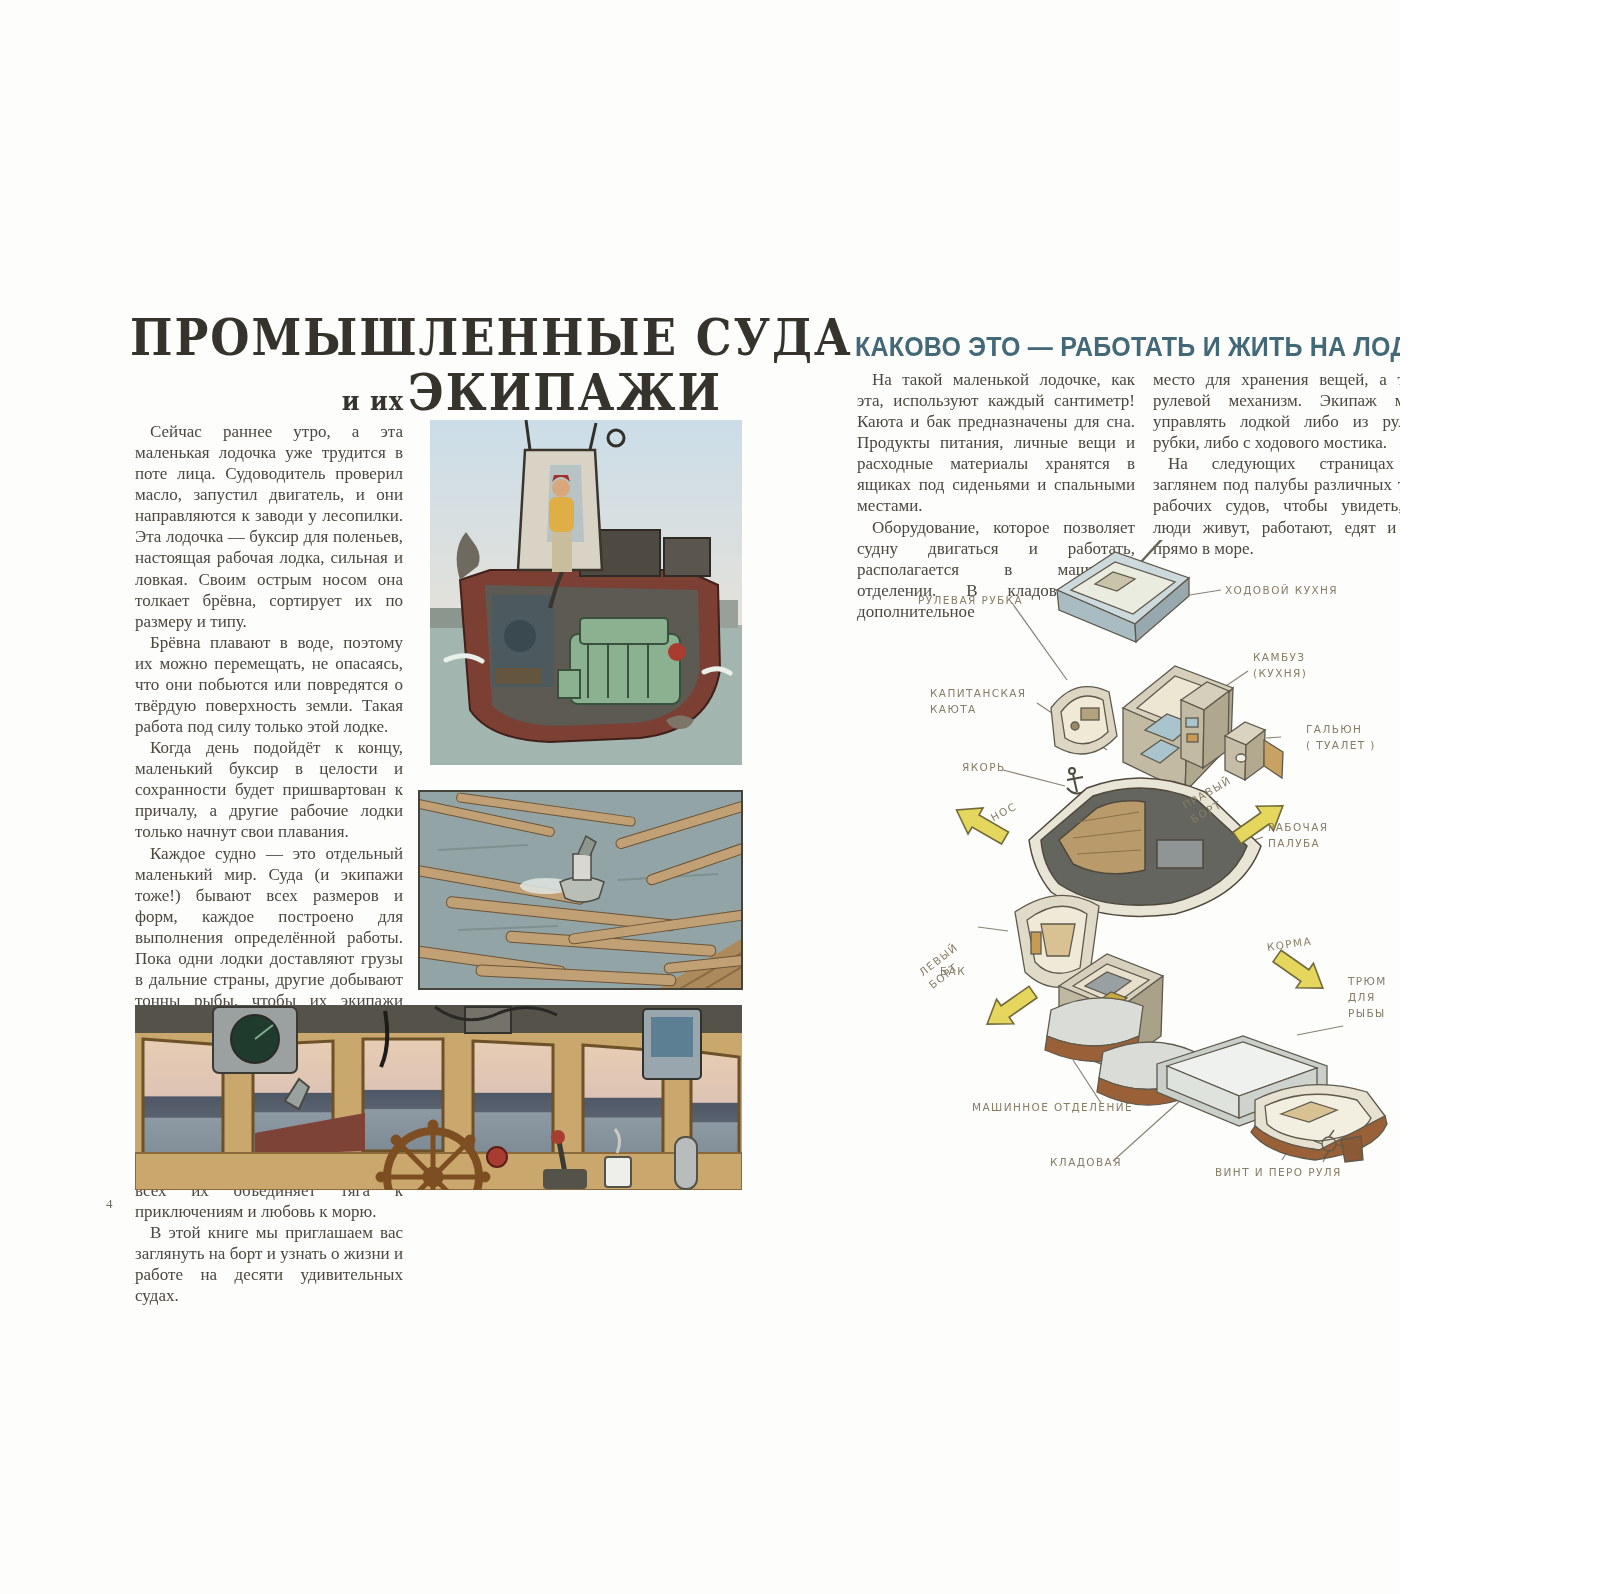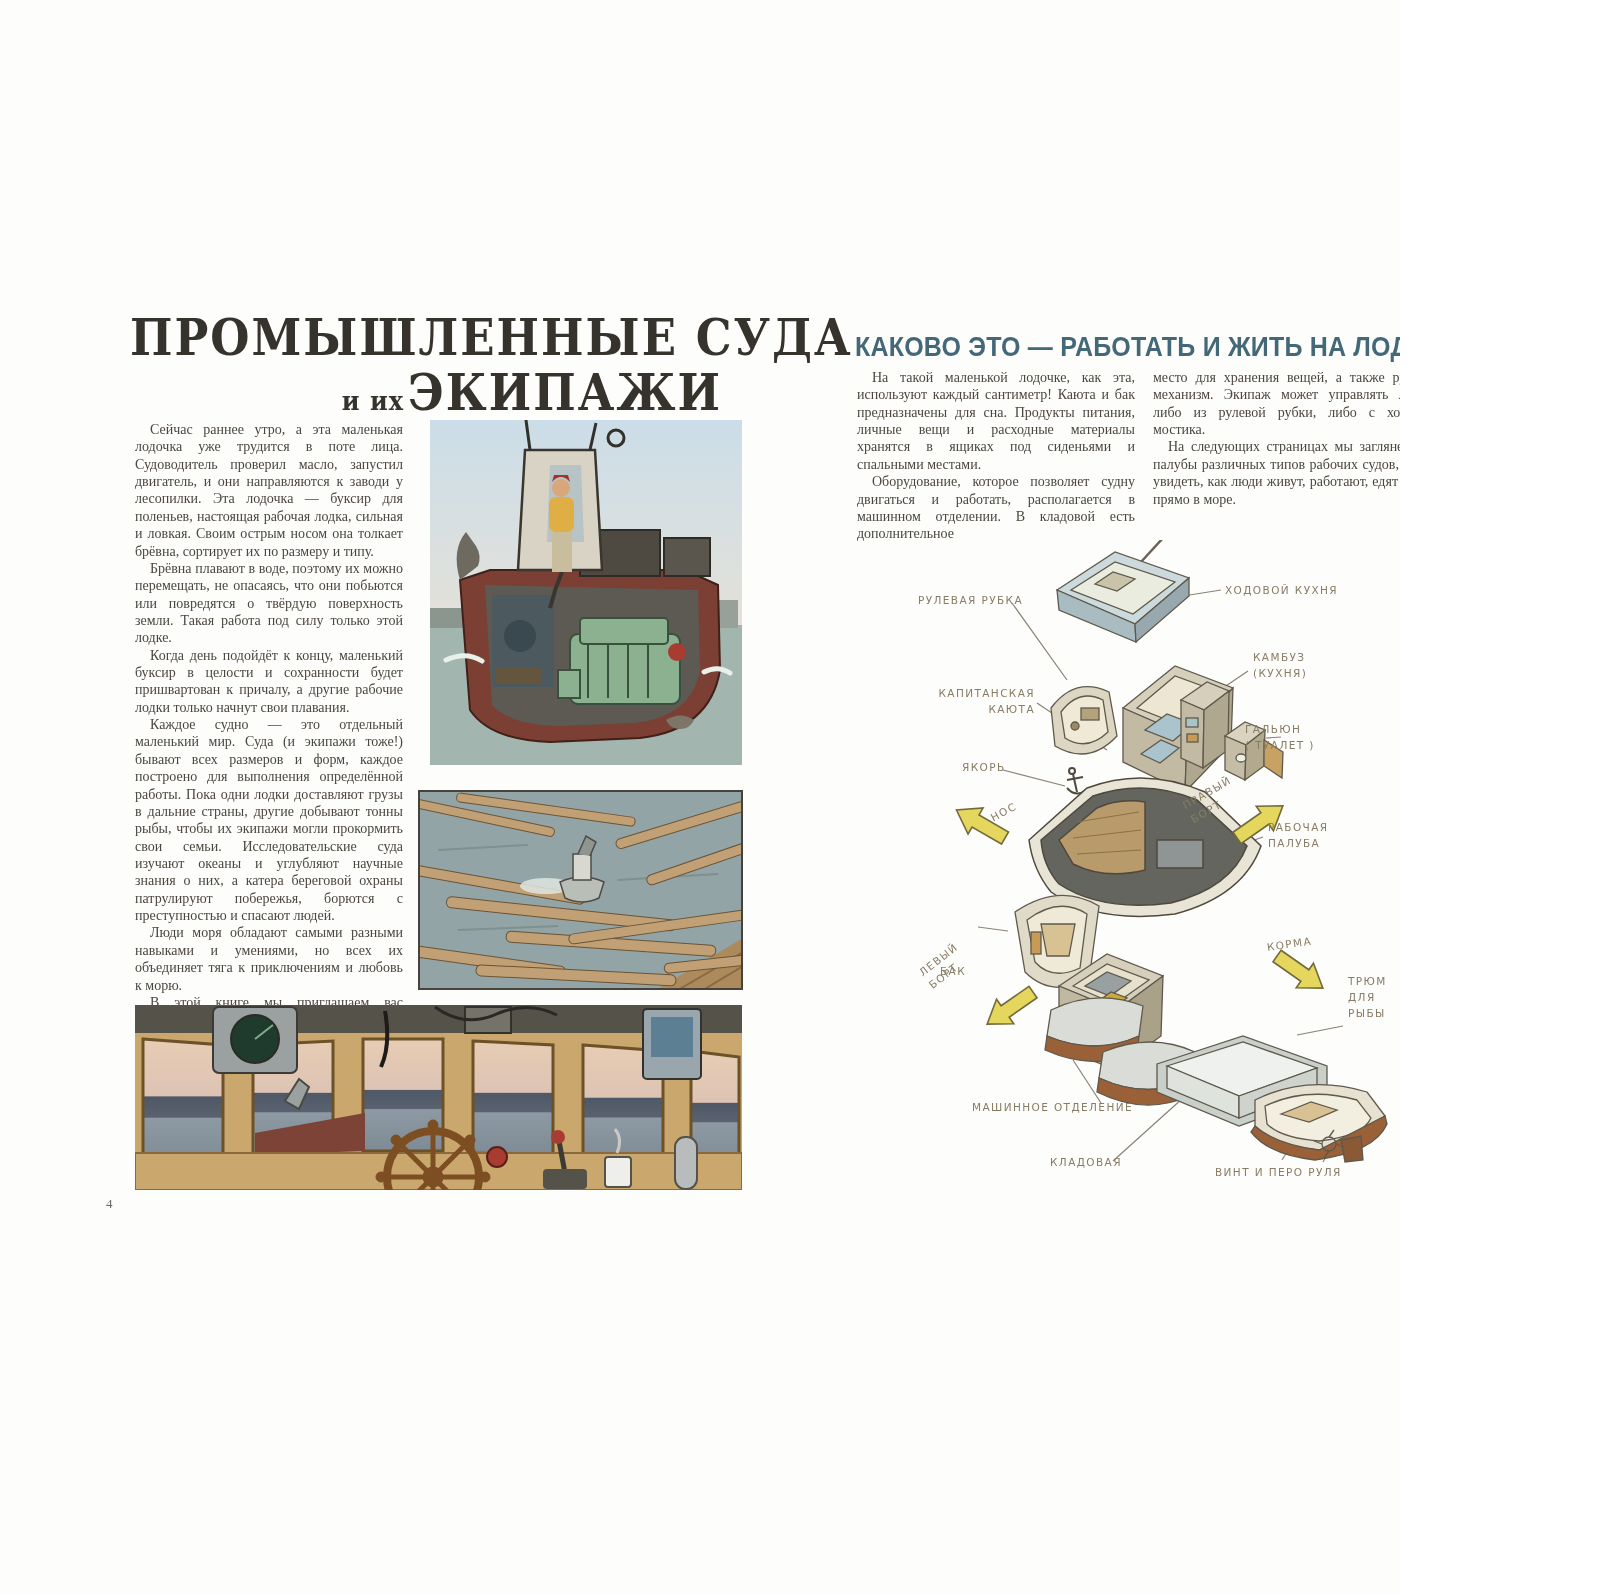--- a/index.html
+++ b/index.html
@@ -6,37 +6,37 @@
   .canvas{position:relative;width:1400px;height:1594px;background:#fdfdfc;overflow:hidden;
           font-family:"Liberation Serif", serif;}
   
   .title-block{position:absolute;left:130px;top:308px;width:592px;color:var(--title,#36332c);
                transform:scaleY(1.12);transform-origin:top left;}
   .title-line1{font-family:"DejaVu Serif",serif;font-weight:bold;font-size:45px;letter-spacing:2px;
                white-space:nowrap;}
   .title-line2{text-align:right;margin-top:-4px;white-space:nowrap;}
   .title-small{font-family:"DejaVu Serif",serif;font-weight:bold;font-size:24px;letter-spacing:1px;}
   .title-big{font-family:"DejaVu Serif",serif;font-weight:bold;font-size:45px;letter-spacing:2px;}
-  .body-col{position:absolute;color:var(--body,#4b463e);font-size:14px;line-height:1.24;
+  .body-col{position:absolute;color:var(--body,#4b463e);font-size:17px;line-height:1.24;
             text-align:justify;}
   .body-col p{margin:0;text-indent:15px;}
   .left-col{left:135px;top:421px;width:268px;}
   .pagenum{position:absolute;font-size:13px;color:#6b6b66;font-family:"Liberation Serif",serif;}
   .illus{position:absolute;display:block;}
   
   .right-heading{position:absolute;left:855px;top:331px;width:600px;
                  font-family:"Liberation Sans",sans-serif;font-weight:bold;font-size:25px;
                  color:var(--heading,#436878);letter-spacing:0.2px;transform:scaleY(1.08);
                  transform-origin:top left;white-space:nowrap;}
   .rcol1{left:857px;top:369px;width:278px;}
   .rcol2{left:1153px;top:369px;width:287px;}
   
   .lbl{position:absolute;font-family:"DejaVu Sans",sans-serif;font-size:10.5px;letter-spacing:1.4px;
        color:var(--label,#877c64);white-space:pre-line;line-height:1.5;}
-  .lbl-right{text-align:right;}
+  .lbl-right{text-align:left;}
   .rot{transform-origin:left top;}
 </style>
 </head>
 <body>
 
 <div class="canvas">
 
   <div class="title-block">
     <div class="title-line1">ПРОМЫШЛЕННЫЕ СУДА</div>
     <div class="title-line2">
@@ -351,21 +351,21 @@
       <path d="M0 -7 L34 -7 L34 -15 L56 0 L34 15 L34 7 L0 7 Z" transform="translate(188,452) rotate(145)"></path>
     </g>
   </svg>
 
   <div class="lbl" style="left:1225px;top:583px;">ХОДОВОЙ  КУХНЯ</div>
   <div class="lbl" style="left:918px;top:593px;">РУЛЕВАЯ РУБКА</div>
   <div class="lbl" style="left:1253px;top:650px;">КАМБУЗ
 (КУХНЯ)</div>
   <div class="lbl lbl-right" style="left:930px;top:686px;width:105px;">КАПИТАНСКАЯ
 КАЮТА</div>
-  <div class="lbl" style="left:1245px;top:722px;">ГАЛЬЮН
+  <div class="lbl" style="left:1306px;top:722px;">ГАЛЬЮН
 ( ТУАЛЕТ )</div>
   <div class="lbl" style="left:962px;top:760px;">ЯКОРЬ</div>
   <div class="lbl rot" style="left:988px;top:812px;transform:rotate(-28deg);">НОС</div>
   <div class="lbl rot" style="left:1180px;top:800px;transform:rotate(-30deg);">ПРАВЫЙ
 БОРТ</div>
   <div class="lbl" style="left:1268px;top:820px;">РАБОЧАЯ
 ПАЛУБА</div>
   <div class="lbl" style="left:940px;top:964px;">БАК</div>
   <div class="lbl rot" style="left:1266px;top:940px;transform:rotate(-8deg);">КОРМА</div>
   <div class="lbl rot" style="left:916px;top:968px;transform:rotate(-38deg);">ЛЕВЫЙ

